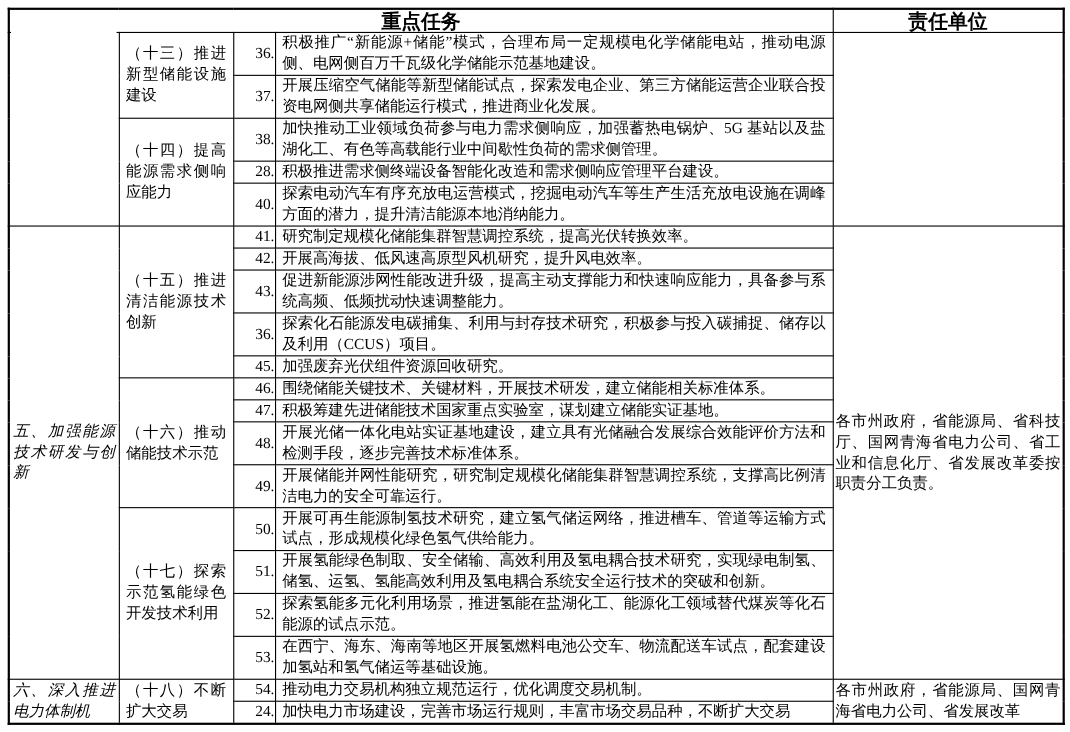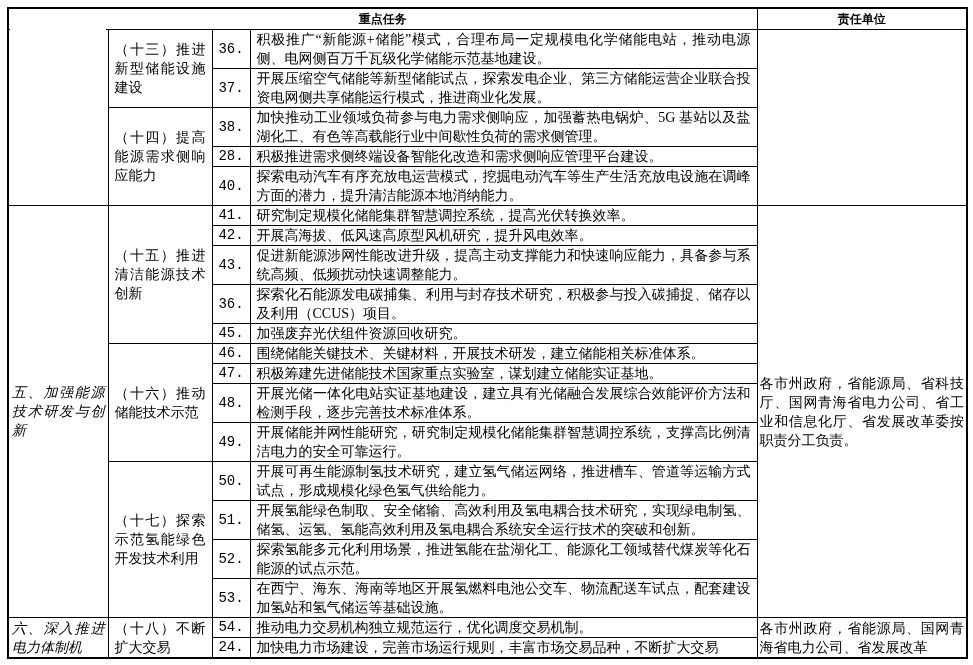--- a/index.html
+++ b/index.html
@@ -12,26 +12,26 @@
     border-collapse:collapse;table-layout:fixed;
     border:2px solid #000;
   }
   td,th{
     border:1px solid #000;
     font-size:14px;line-height:19px;color:#000;
     overflow:hidden;word-break:break-all;
   }
   th{
     font-family:"Liberation Sans",sans-serif;
-    font-weight:bold;font-size:12px;height:20px;
+    font-weight:bold;font-size:18px;height:20px;
     text-align:center;vertical-align:middle;padding:0;
   }
   td.cat{ text-align:justify;padding:0 3px;vertical-align:middle;font-style:italic; }
   td.sub{ text-align:justify;padding:0 6px;vertical-align:middle; }
-  td.num{ text-align:center;padding:0;vertical-align:middle;font-family:Liberation Mono, monospace; }
+  td.num{ text-align:right;padding:0;vertical-align:middle; }
   td.task{ text-align:justify;padding:0 6px;vertical-align:middle; }
   td.resp{ text-align:justify;padding:0 2px;vertical-align:middle; }
   
   .mask{ position:absolute;left:10px;top:27px;width:96px;height:4px;background:#fff; }
 </style>
 </head>
 <body>
 
 <div class="canvas">
   <table class="doc">

